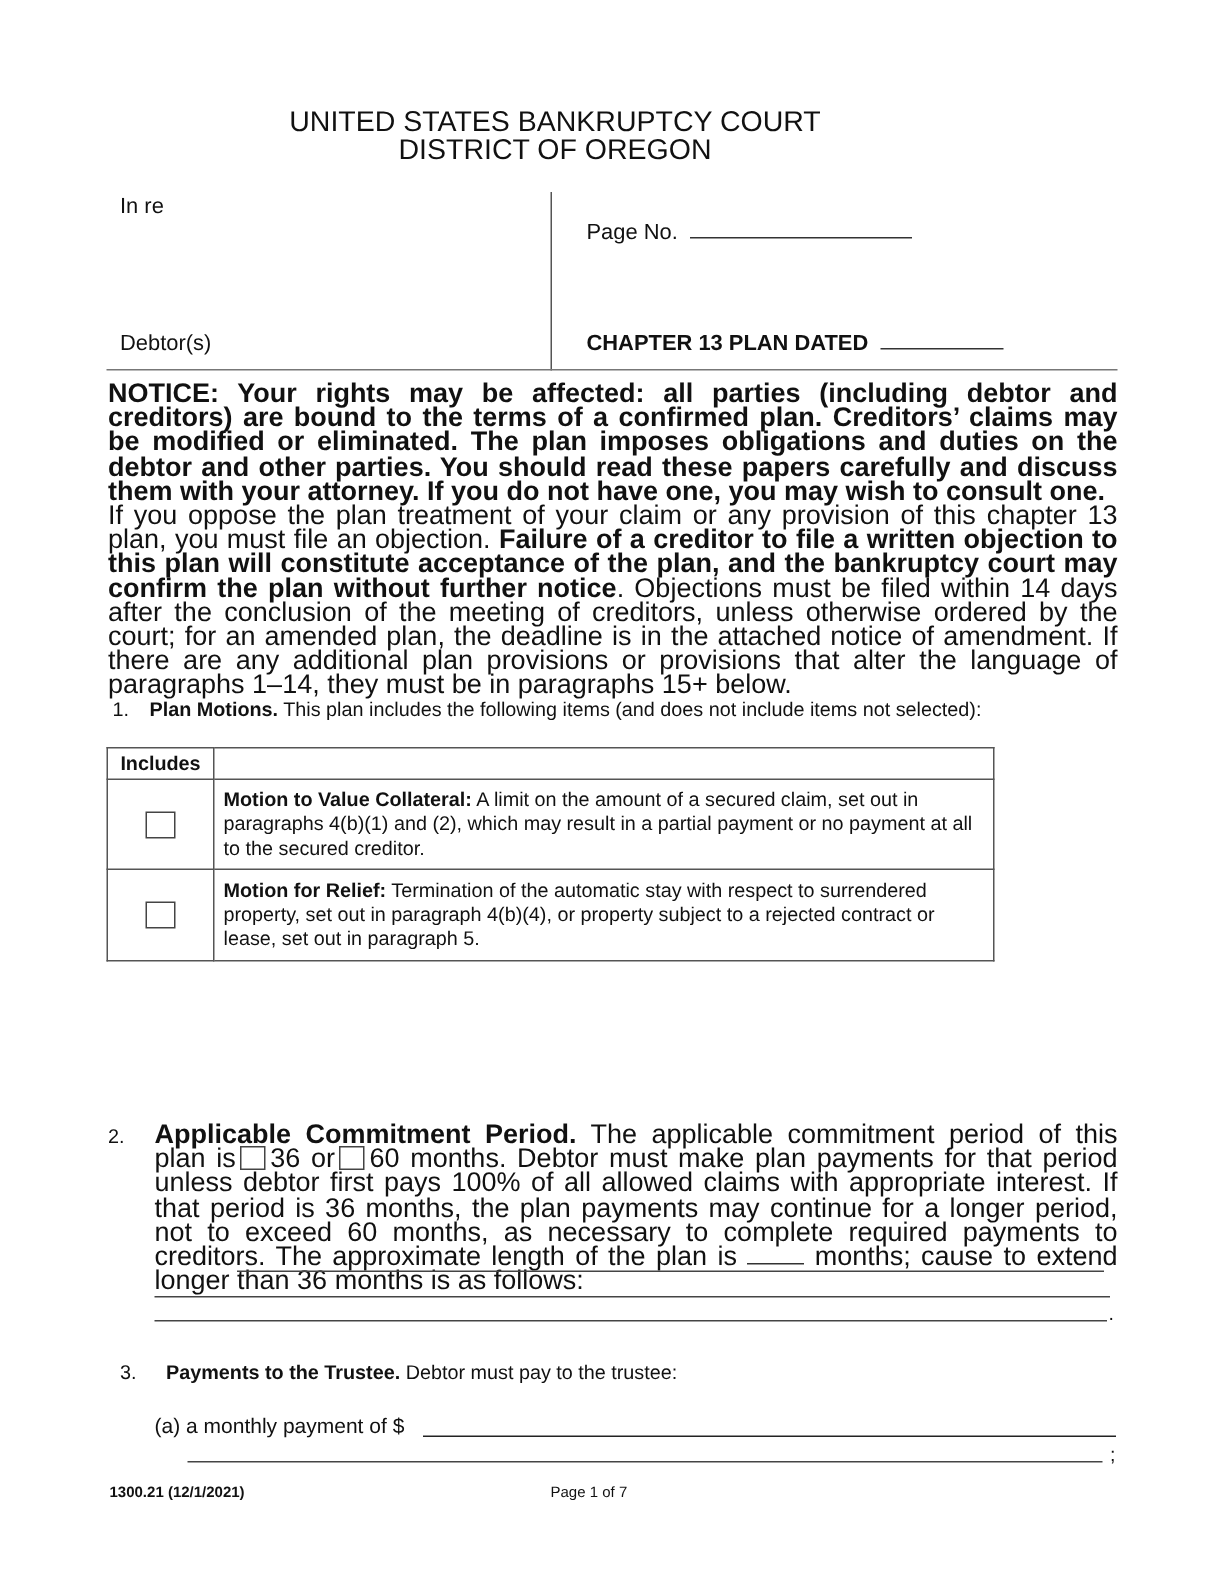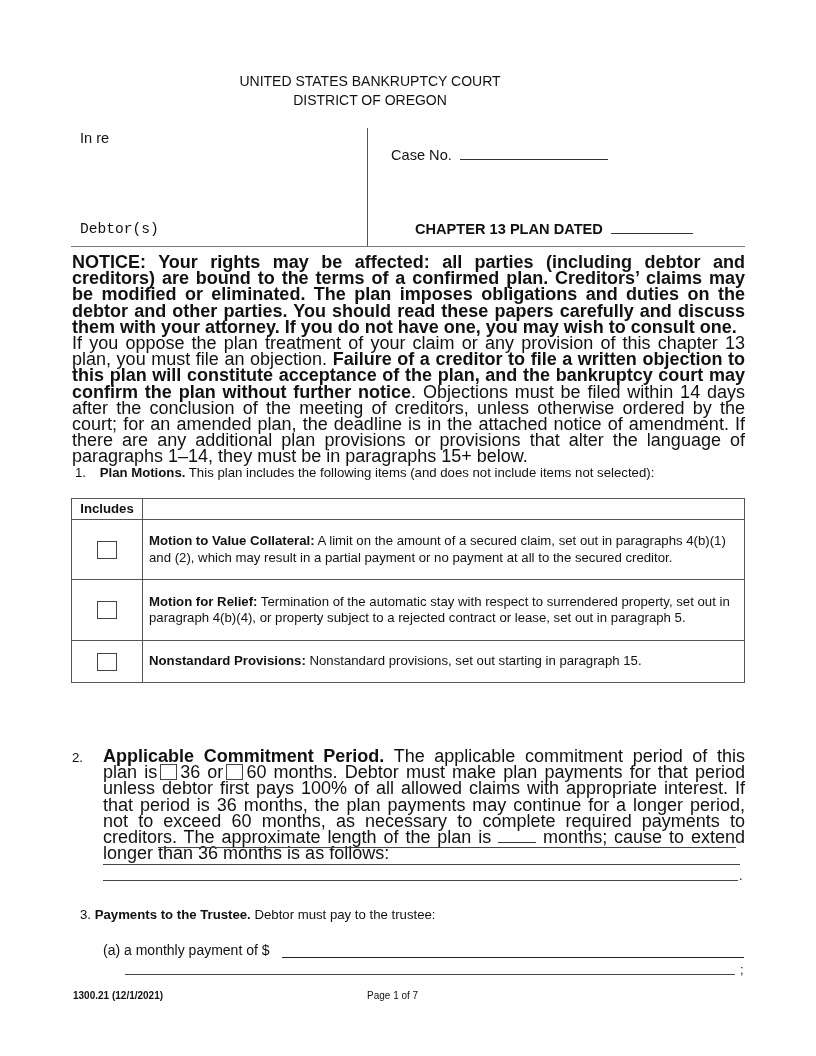--- a/index.html
+++ b/index.html
@@ -1,53 +1,53 @@
 <!DOCTYPE html>
 <html><head>
 <meta charset="utf-8">
 <style>
   html, body { margin: 0; padding: 0; background: #ffffff; }
   body { width: 816px; height: 1056px; position: relative; overflow: hidden;
          font-family: "Liberation Sans", sans-serif; color: #111; }
   .abs { position: absolute; }
-  .court { left: 0; width: 740px; text-align: center; font-size: 14px; line-height: 19px; }
+  .court { left: 0; width: 740px; text-align: center; font-size: 19px; line-height: 19px; }
   .caption-text { font-size: 14.6px; }
   .bold { font-weight: bold; }
   .vline { left: 367px; top: 128px; width: 1px; height: 119px; background: #555; }
   .hline { left: 71px; top: 246px; width: 674px; height: 1px; background: #777; }
   .para { left: 72px; width: 673px; font-size: 18px; line-height: 16.2px; text-align: justify; }
   .notice { top: 254px; font-weight: bold; }
   .oppose { top: 335px; }
   .sec-num { font-size: 13.2px; }
-  table.motions { position: absolute; left: 71px; top: 498px; width: 674px;
+  table.motions { position: absolute; left: 71px; top: 498px; width: 592px;
                   border-collapse: collapse; font-size: 13.2px; line-height: 16.2px; }
   table.motions td { border: 1px solid #555; vertical-align: middle; }
   table.motions td.inc { width: 66px; text-align: center; padding: 0; }
   table.motions td.desc { padding: 5px 6px; margin-left: 38px; }
   table.motions tr.hdr td { height: 20px; font-weight: bold; padding: 0 2px; }
   .cb { display: inline-block; width: 18px; height: 16px; border: 1px solid #444; background: #fff; vertical-align: middle; }
   .cb-inline { display: inline-block; width: 15px; height: 14px; border: 1px solid #444; vertical-align: -2px; margin: 0 3px; }
   .blank { display: inline-block; border-bottom: 1px solid #333; vertical-align: baseline; }
   .fill-line { position: absolute; height: 1px; background: #444; }
   .footer { top: 990px; font-size: 10px; }
 </style>
 </head>
 <body>
 
 <div class="abs court" style="top:72px;">UNITED STATES BANKRUPTCY COURT</div>
 <div class="abs court" style="top:91px;">DISTRICT OF OREGON</div>
 
 <div class="abs caption-text" style="left:80px; top:130px;text-align:right;">In re</div>
-<div class="abs caption-text" style="left:80px; top:221px;font-family:Liberation Mono, monospace;">Debtor(s)</div>
+<div class="abs caption-text" style="left:80px; top:221px;">Debtor(s)</div>
 <div class="abs vline"></div>
 <div class="abs caption-text" style="left:391px; top:147px;">
-  <span>Case No.</span>
+  <span>Page No.</span>
   <span class="blank" style="width:148px; margin-left:4px;"></span>
 </div>
-<div class="abs caption-text bold" style="left:391px; top:221px;margin-left:24px;">
+<div class="abs caption-text bold" style="left:391px; top:221px;">
   <span>CHAPTER 13 PLAN DATED</span>
   <span class="blank" style="width:82px; margin-left:4px;"></span>
 </div>
 <div class="abs hline"></div>
 
 <div class="abs para notice">NOTICE: Your rights may be affected: all parties (including debtor and creditors) are bound to the terms of a confirmed plan. Creditors’ claims may be modified or eliminated. The plan imposes obligations and duties on the debtor and other parties. You should read these papers carefully and discuss them with your attorney. If you do not have one, you may wish to consult one.</div>
 
 <div class="abs para oppose"><span>If you oppose the plan treatment of your claim or any provision of this chapter 13 plan, you must file an objection. </span><span class="bold">Failure of a creditor to file a written objection to this plan will constitute acceptance of the plan, and the bankruptcy court may confirm the plan without further notice</span><span>. Objections must be filed within 14 days after the conclusion of the meeting of creditors, unless otherwise ordered by the court; for an amended plan, the deadline is in the attached notice of amendment. If there are any additional plan provisions or provisions that alter the language of paragraphs 1–14, they must be in paragraphs 15+ below.</span></div>
 
 <div class="abs" style="left:75px; top:465px; font-size:13.2px;">
@@ -62,37 +62,33 @@
     <td></td>
   </tr>
   <tr style="height:60px;">
     <td class="inc"><span class="cb"></span></td>
     <td class="desc"><span class="bold">Motion to Value Collateral:</span><span> A limit on the amount of a secured claim,  set out in paragraphs 4(b)(1) and (2), which may result in a partial payment or no payment at all to the secured creditor.</span></td>
   </tr>
   <tr style="height:61px;">
     <td class="inc"><span class="cb"></span></td>
     <td class="desc"><span class="bold">Motion for Relief:</span><span> Termination of the automatic stay with respect to surrendered property, set out in paragraph 4(b)(4), or property subject to a rejected contract or lease, set out in paragraph 5.</span></td>
   </tr>
-  <tr style="height:42px;">
-    <td class="inc"><span class="cb"></span></td>
-    <td class="desc"><span class="bold">Nonstandard Provisions:</span><span> Nonstandard provisions, set out starting in paragraph 15.</span></td>
-  </tr>
 </tbody>
   </table>
 
 <div class="abs sec-num" style="left:72px; top:750px;">2.</div>
 <div class="abs para" style="left:103px; width:642px; top:748px;"><span class="bold">Applicable Commitment Period.</span><span> The applicable commitment period of this plan is</span><span class="cb-inline"></span><span>36 or</span><span class="cb-inline"></span><span>60</span> <span>months. Debtor must make plan payments for that period unless debtor first pays 100% of all allowed claims with appropriate interest. If that period is 36 months, the plan payments may continue for a longer period, not to exceed 60 months, as necessary to complete required payments to creditors. The approximate length of the plan is</span> <span class="blank" style="width:38px;"></span><span> months; cause to extend longer than 36 months is as follows:</span></div>
 <div class="fill-line" style="left:158px; top:847px; width:578px;"></div>
 <div class="fill-line" style="left:103px; top:864px; width:637px;"></div>
 <div class="fill-line" style="left:103px; top:880px; width:635px;"></div>
 <div class="abs" style="left:739px; top:868px; font-size:13px;">.</div>
 
 <div class="abs" style="left:80px; top:907px; font-size:13.2px;">
   <span>3.</span>
-  <span style="margin-left:0;" class="bold">Payments to the Trustee.</span><span> Debtor must pay to the trustee:</span>
+  <span style="margin-left:16px;" class="bold">Payments to the Trustee.</span><span> Debtor must pay to the trustee:</span>
 </div>
 <div class="abs" style="left:103px; top:942px; font-size:14px;">
   <span>(a)</span>
   <span>a monthly payment of $</span>
 </div>
 <div class="fill-line" style="left:282px; top:957px; width:462px; background:#222;"></div>
 <div class="fill-line" style="left:125px; top:974px; width:610px;"></div>
 <div class="abs" style="left:740px; top:962px; font-size:13px;">;</div>
 
 <div class="abs footer bold" style="left:73px;">1300.21 (12/1/2021)</div>

